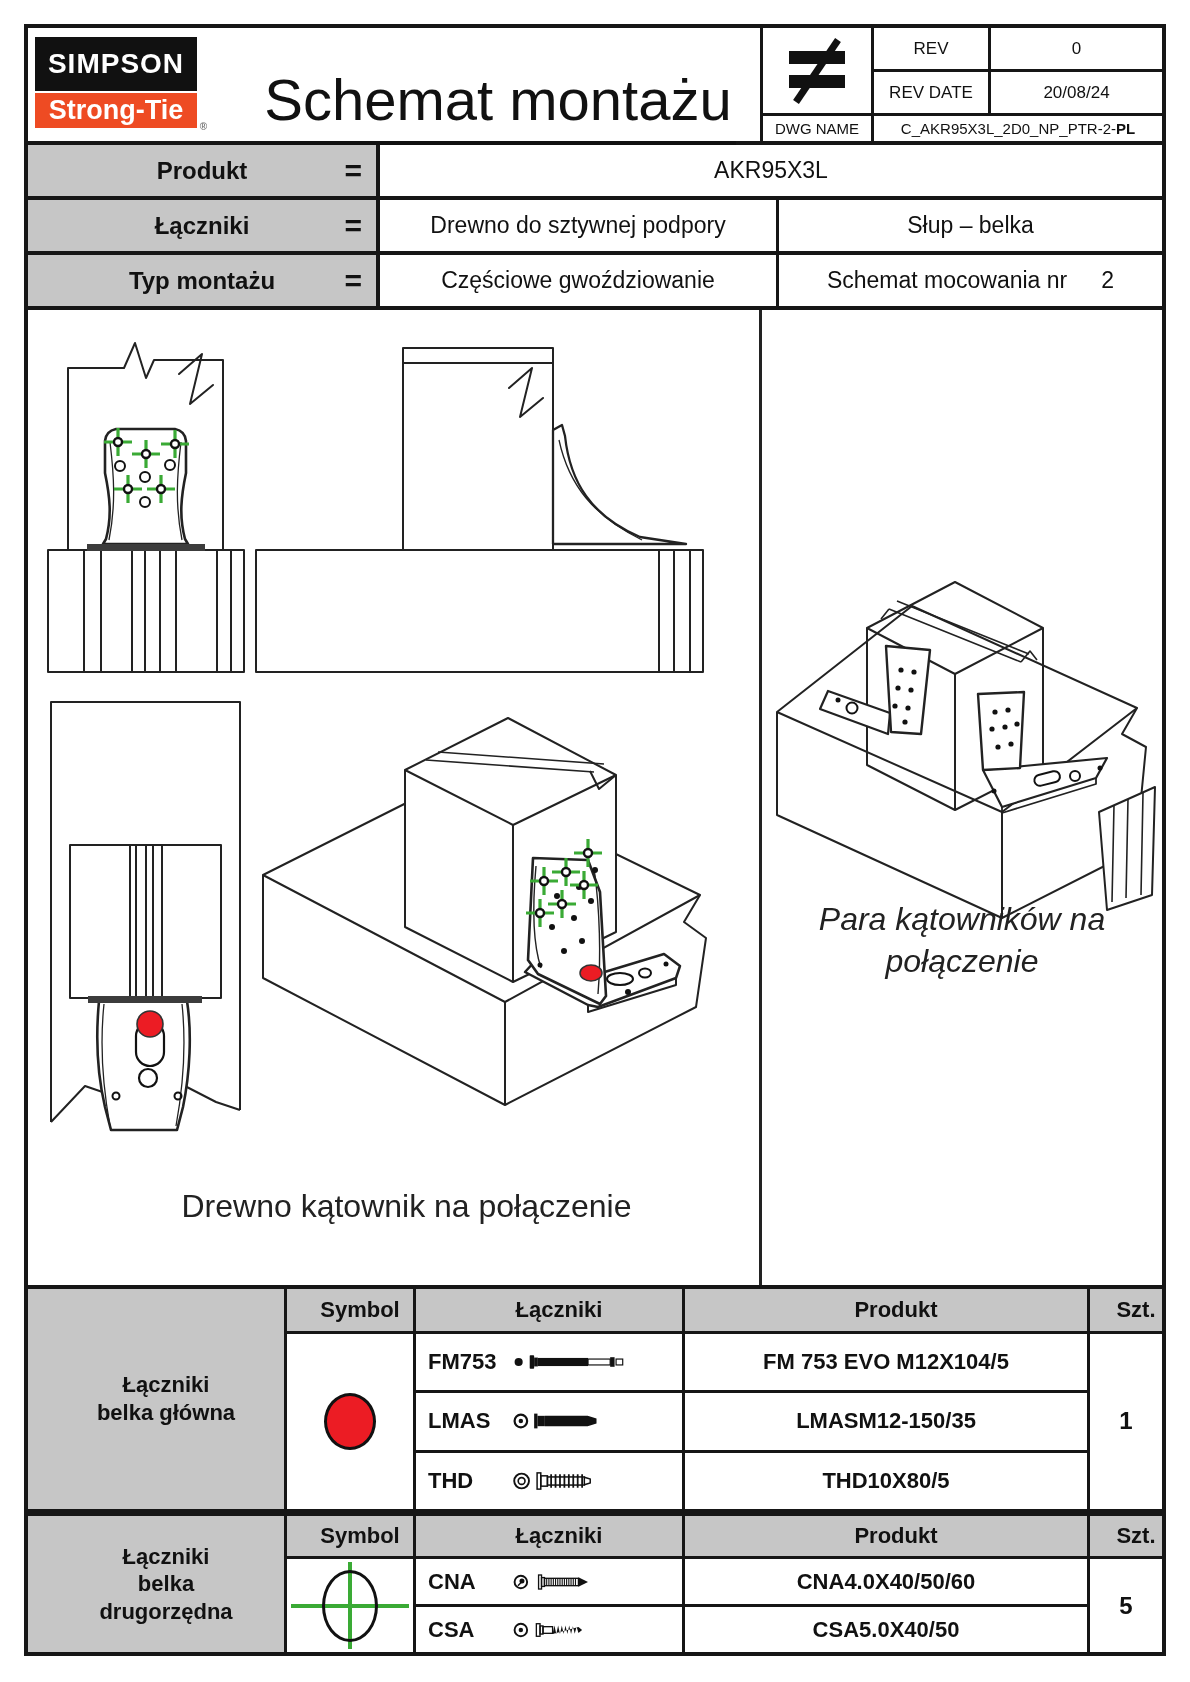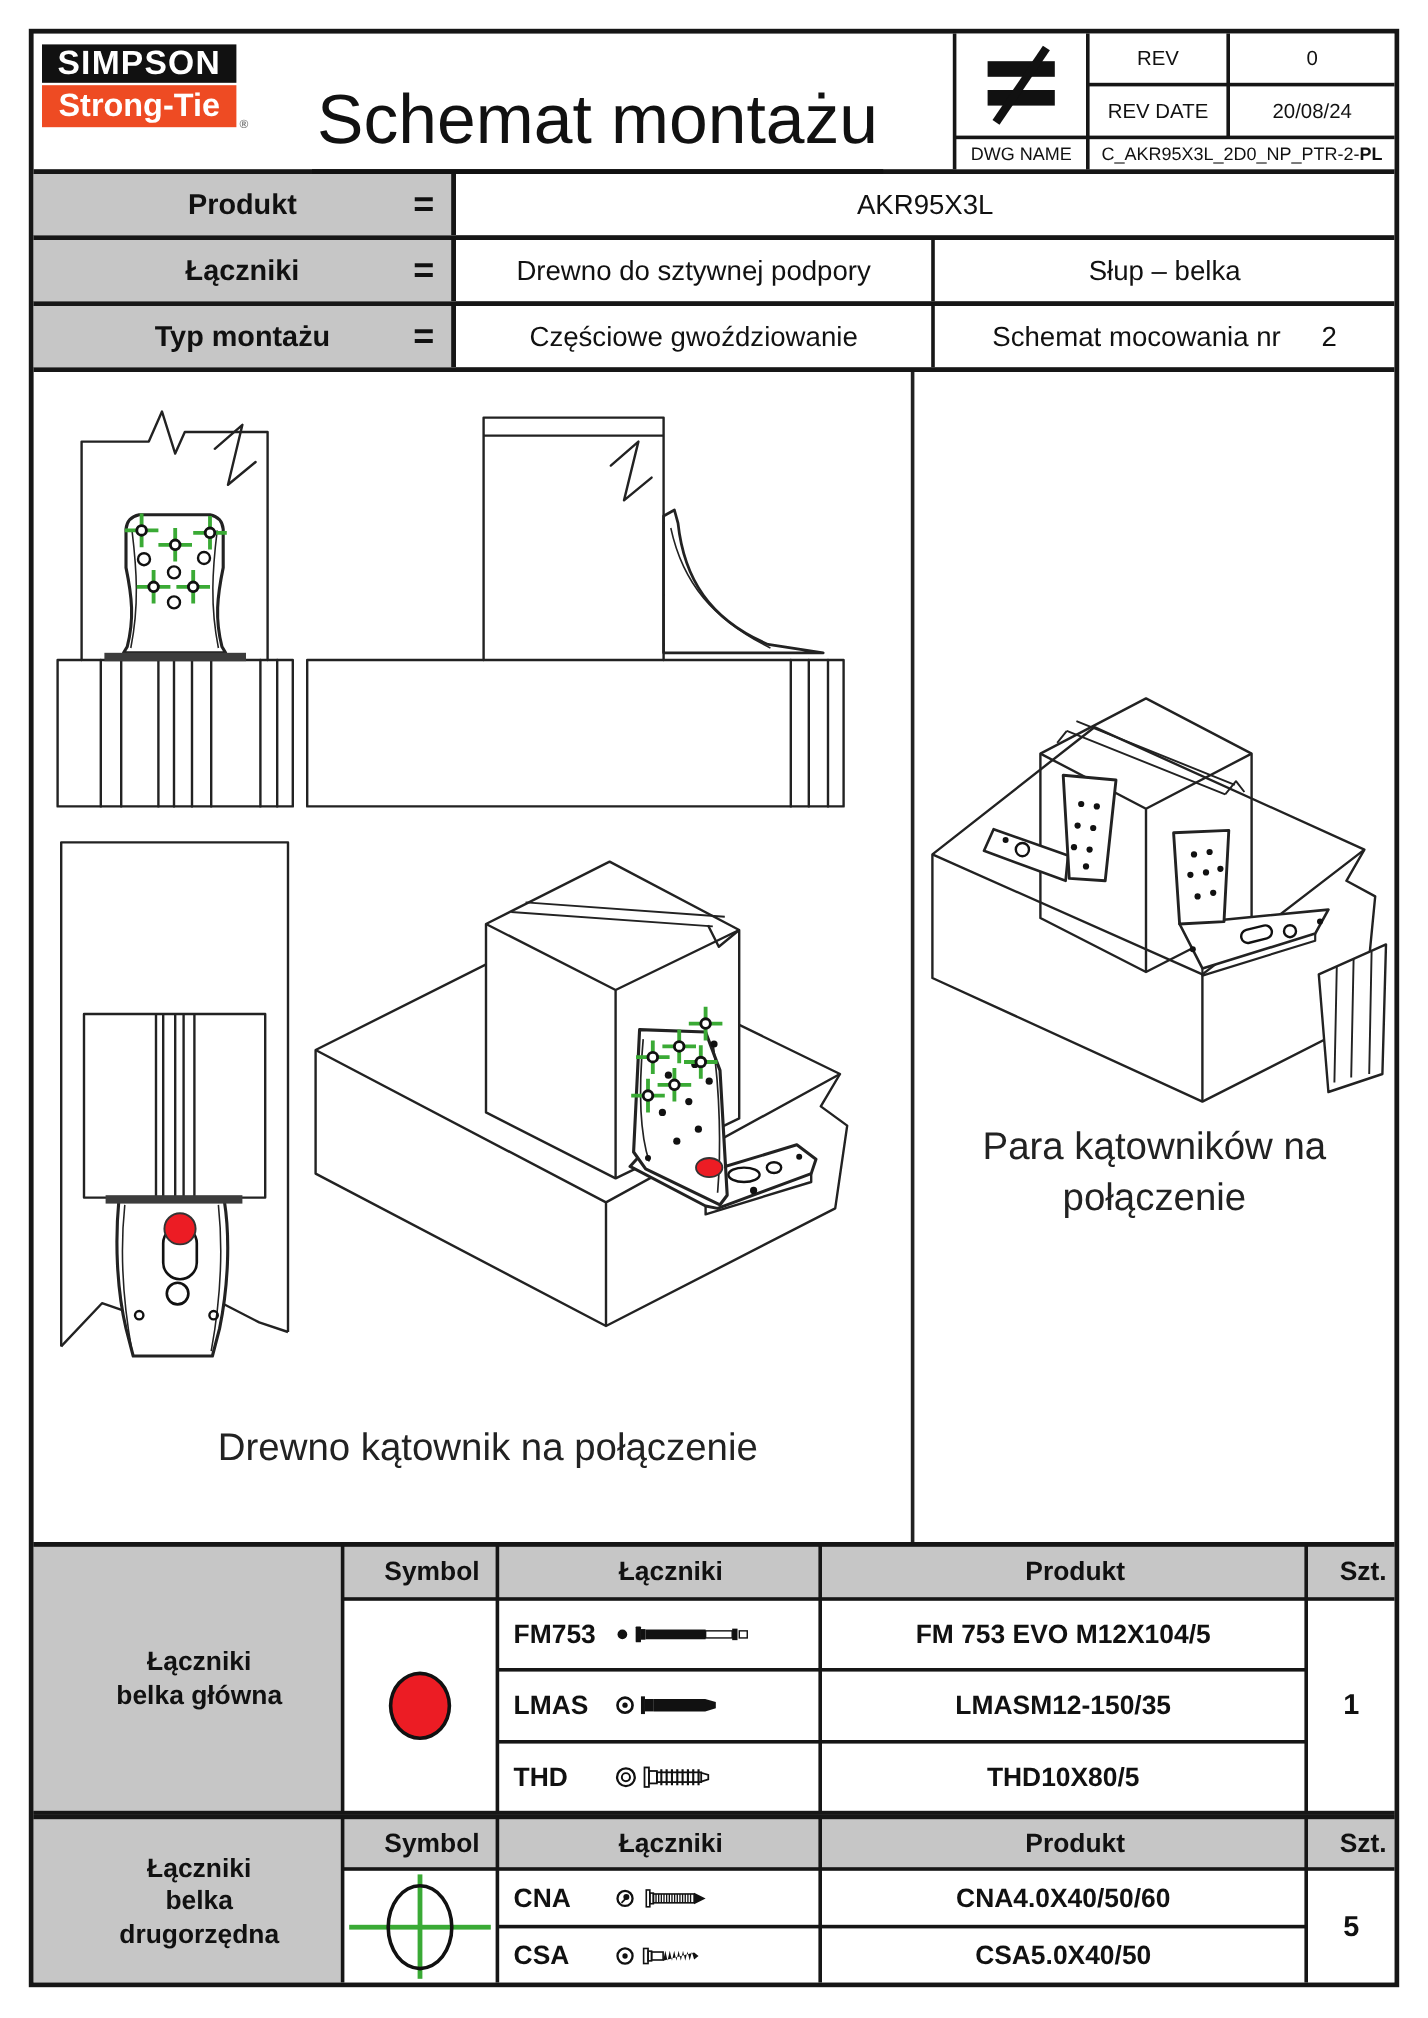--- a/index.html
+++ b/index.html
@@ -6,29 +6,29 @@
   html,body { background:#fff; }
   body { width:1190px; height:1682px; overflow:hidden;
          font-family:"Liberation Sans", sans-serif; color:#111; }
   .sheet { position:relative; width:1190px; height:1682px; background:#fff; }
   .frame { position:absolute; left:24px; top:24px; width:1142px; height:1632px;
            border:4px solid #161616; display:flex; flex-direction:column; background:#fff; }
 
   
   .hdr-band { position:relative; height:117px; border-bottom:4px solid #161616; }
   .logo { position:absolute; left:7px; top:9px; width:162px; }
-  .logo-top { height:32px; background:#111; color:#fff; font-weight:bold; font-size:28px;
+  .logo-top { height:54px; background:#111; color:#fff; font-weight:bold; font-size:28px;
               letter-spacing:1px; display:flex; align-items:center; justify-content:center; }
   .logo-bot { position:relative; margin-top:2px; height:35px; background:#ee4b23; color:#fff;
               font-weight:bold; font-size:27px; display:flex; align-items:center; justify-content:center; }
   .logo-reg { position:absolute; right:-10px; bottom:-4px; font-size:10px; color:#777; }
   .sheet-title { position:absolute; left:170px; top:38px; width:600px; text-align:center; }
   .sheet-title span { display:inline-block; font-size:58px; letter-spacing:0px;
                       border-bottom:4px solid #111; padding:0 4px 8px 4px; }
-  .rev-table { position:absolute; right:0; top:0; width:368px; height:113px;
+  .rev-table { position:absolute; right:0; top:0; width:402px; height:113px;
                background:#161616; display:grid; padding-left:3px;
                grid-template-columns:108px 114px 1fr; grid-template-rows:41px 41px 1fr; gap:3px; }
   .rev-cell { background:#fff; display:flex; align-items:center; justify-content:center;
               font-size:17px; }
   .rev-cell.small { font-size:15px; }
   .dwg-suffix { font-weight:bold; }
 
   
   .info { height:165px; display:flex; flex-direction:column; }
   .info-row { flex:1; display:flex; border-bottom:4px solid #161616; }
@@ -39,21 +39,21 @@
   .info-val { flex:1; display:flex; align-items:center; justify-content:center; font-size:23px; }
   .info-val.first { flex:0 0 399px; border-right:3px solid #161616; }
   .num-gap { display:inline-block; width:34px; }
 
   
   .draw { position:relative; height:975px; display:flex; }
   .panel-left { width:734px; height:100%; border-right:3px solid #222; position:relative; }
   .panel-right { flex:1; position:relative; }
   .caption { position:absolute; width:100%; text-align:center; font-size:32px; color:#222; }
   .cap-left { top:878px; padding-left:26px; }
-  .cap-right { top:624px; line-height:1.32; }
+  .cap-right { top:588px; line-height:1.32;font-style:italic; }
 
   
   .ftable { background:#161616; display:grid; gap:3px;
             grid-template-columns:256px 126px 266px 402px 1fr; }
   .t1 { border-top:4px solid #161616; border-bottom:3px solid #161616; height:227px;
         grid-template-rows:42px 1fr 1fr 1fr; }
   .t2 { border-top:4px solid #161616; height:140px; grid-template-rows:40px 1fr 1fr; }
   .cell { background:#fff; display:flex; align-items:center; justify-content:center; }
   .cell.gray { background:#c6c6c6;padding-left:20px; }
   .cell.hdrc { font-weight:bold; font-size:22px; }

